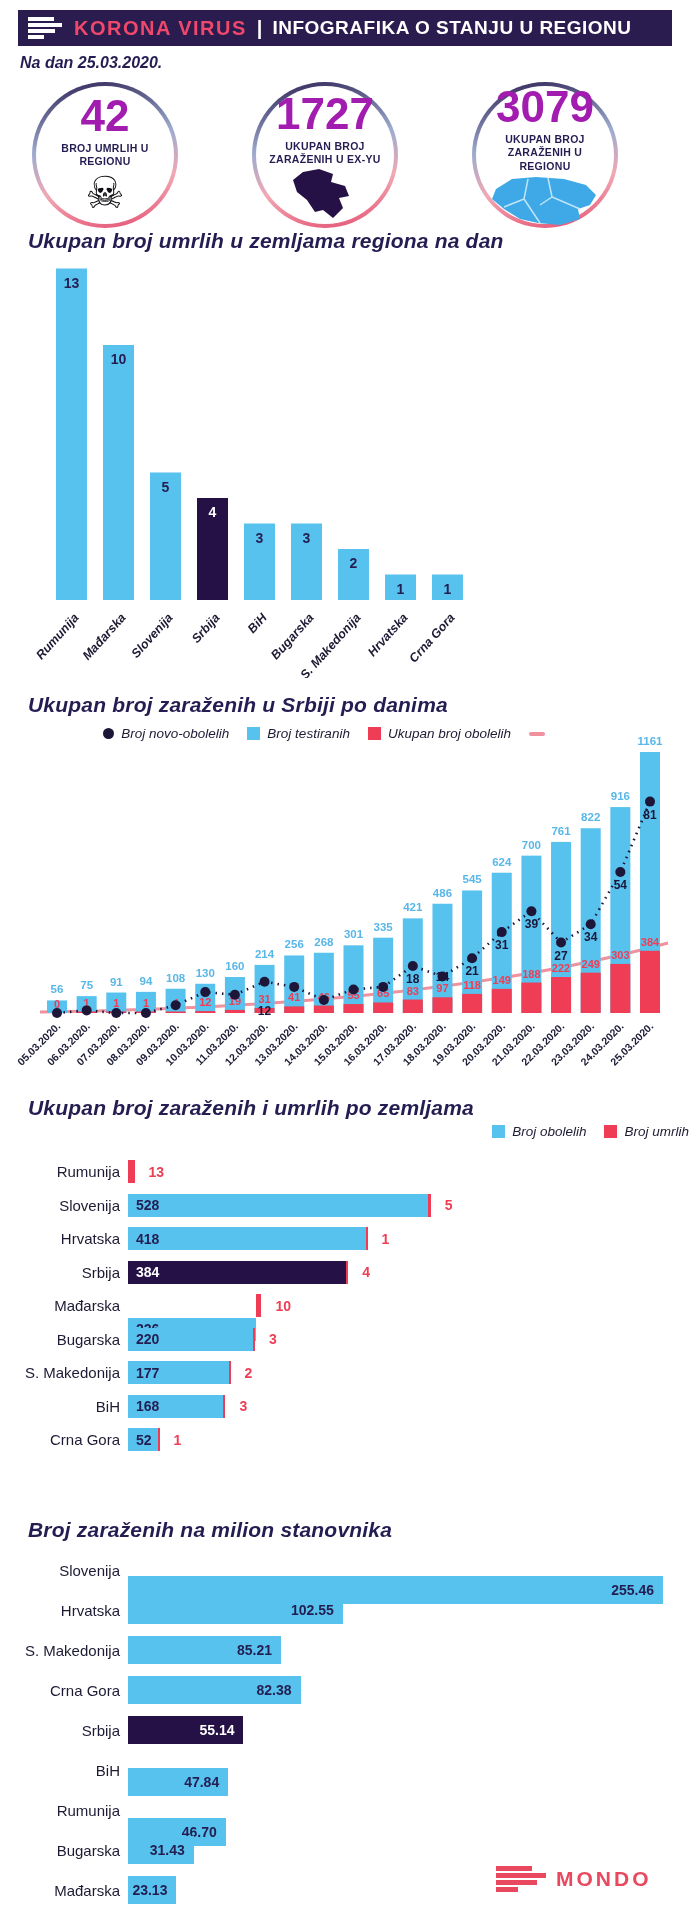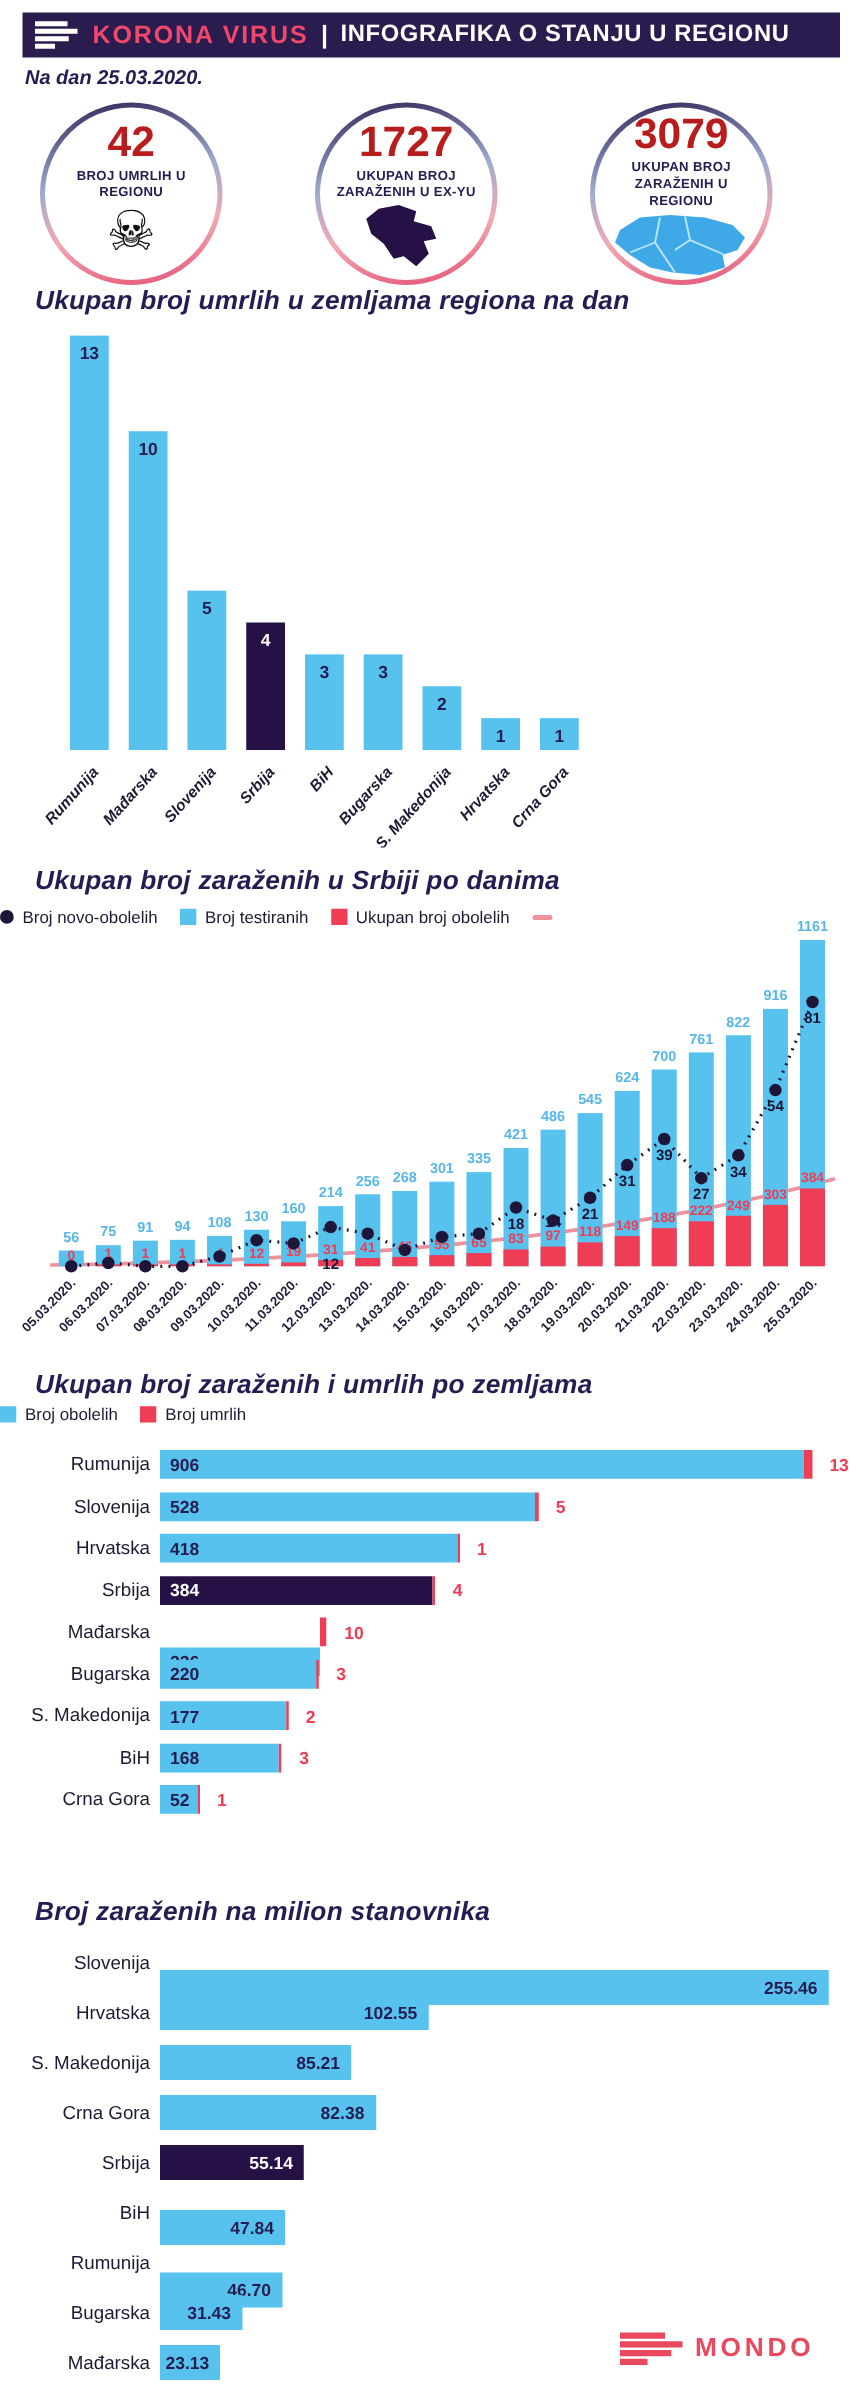--- a/index.html
+++ b/index.html
@@ -20,31 +20,31 @@
   .hsub{color:#fff;font-weight:800;font-size:19px;letter-spacing:0.5px;}
 
   .date-line{position:absolute;left:20px;top:54px;font-size:16px;font-weight:700;font-style:italic;color:#241d52;}
 
   
   .stats{position:absolute;left:32px;top:82px;width:586px;display:flex;justify-content:space-between;}
   .stat-circle{width:146px;height:146px;border-radius:50%;padding:4px;box-sizing:border-box;
     background:linear-gradient(170deg,#2c2054 0%,#9eaccf 42%,#f2a9b4 68%,#e34e6f 100%);}
   .stat-inner{width:100%;height:100%;border-radius:50%;background:#fff;display:flex;flex-direction:column;
     align-items:center;justify-content:center;text-align:center;padding:6px;box-sizing:border-box;}
-  .stat-value{color:#b91c1c;font-size:34px;font-weight:800;line-height:1;margin-top:2px;}
+  .stat-value{color:#a21caf;font-size:44px;font-weight:800;line-height:1;margin-top:2px;}
   .stat-label{color:#241d52;font-size:10.5px;font-weight:800;line-height:1.25;margin-top:4px;letter-spacing:0.3px;max-width:120px;}
   .stat-icon{height:52px;display:flex;align-items:flex-start;justify-content:center;margin-top:2px;}
   .skull{font-size:44px;line-height:46px;color:#0d0d12;}
 
   .sec-title{position:absolute;left:28px;font-size:21px;font-weight:700;font-style:italic;color:#241d52;letter-spacing:0.2px;}
 
   svg text{font-family:"Liberation Sans", sans-serif;}
 
   
-  .legend{position:absolute;display:flex;align-items:center;justify-content:flex-start;gap:18px;}
+  .legend{position:absolute;display:flex;align-items:center;justify-content:flex-end;gap:18px;font-style:italic;}
   .legend .li{display:flex;align-items:center;gap:7px;font-size:13.5px;color:#1c1b33;font-weight:400;}
   .sw-dot{width:11px;height:11px;border-radius:50%;background:#1d1638;}
   .sw-sq{width:13px;height:13px;}
   .sw-dash{width:16px;height:4px;border-radius:2px;background:#f0919e;}
 
   
   .hchart{position:absolute;left:0;width:689px;}
   .h-row{display:flex;align-items:center;}
   .h-label{width:120px;text-align:right;padding-right:8px;font-size:15px;color:#1c1b33;flex:0 0 120px;}
   .h-bar{height:100%;display:flex;align-items:center;background:#56c2ed;}
@@ -318,23 +318,20 @@
         <span>Broj obolelih</span>
       </span>
     <span class="li">
         <span class="sw-sq" style="background:#ee3d55"></span>
         <span>Broj umrlih</span>
       </span>
   </div>
   <div id="chart3" class="hchart" style="top:1160px;">
       <div class="h-row" style="height: 23px; margin-bottom: 10.5px;">
         <div class="h-label">Rumunija</div>
-        <div class="h-bar" style="width: 515px; flex: 0 0 auto;">
-          <span class="h-val-in">906</span>
-        </div>
         <div class="h-red" style="width: 6.5px;"></div>
         <span class="h-val-out">13</span>
       </div>
       <div class="h-row" style="height: 23px; margin-bottom: 10.5px;">
         <div class="h-label">Slovenija</div>
         <div class="h-bar" style="width: 300.132px; flex: 0 0 auto;">
           <span class="h-val-in">528</span>
         </div>
         <div class="h-red" style="width: 2.5px;"></div>
         <span class="h-val-out">5</span>

